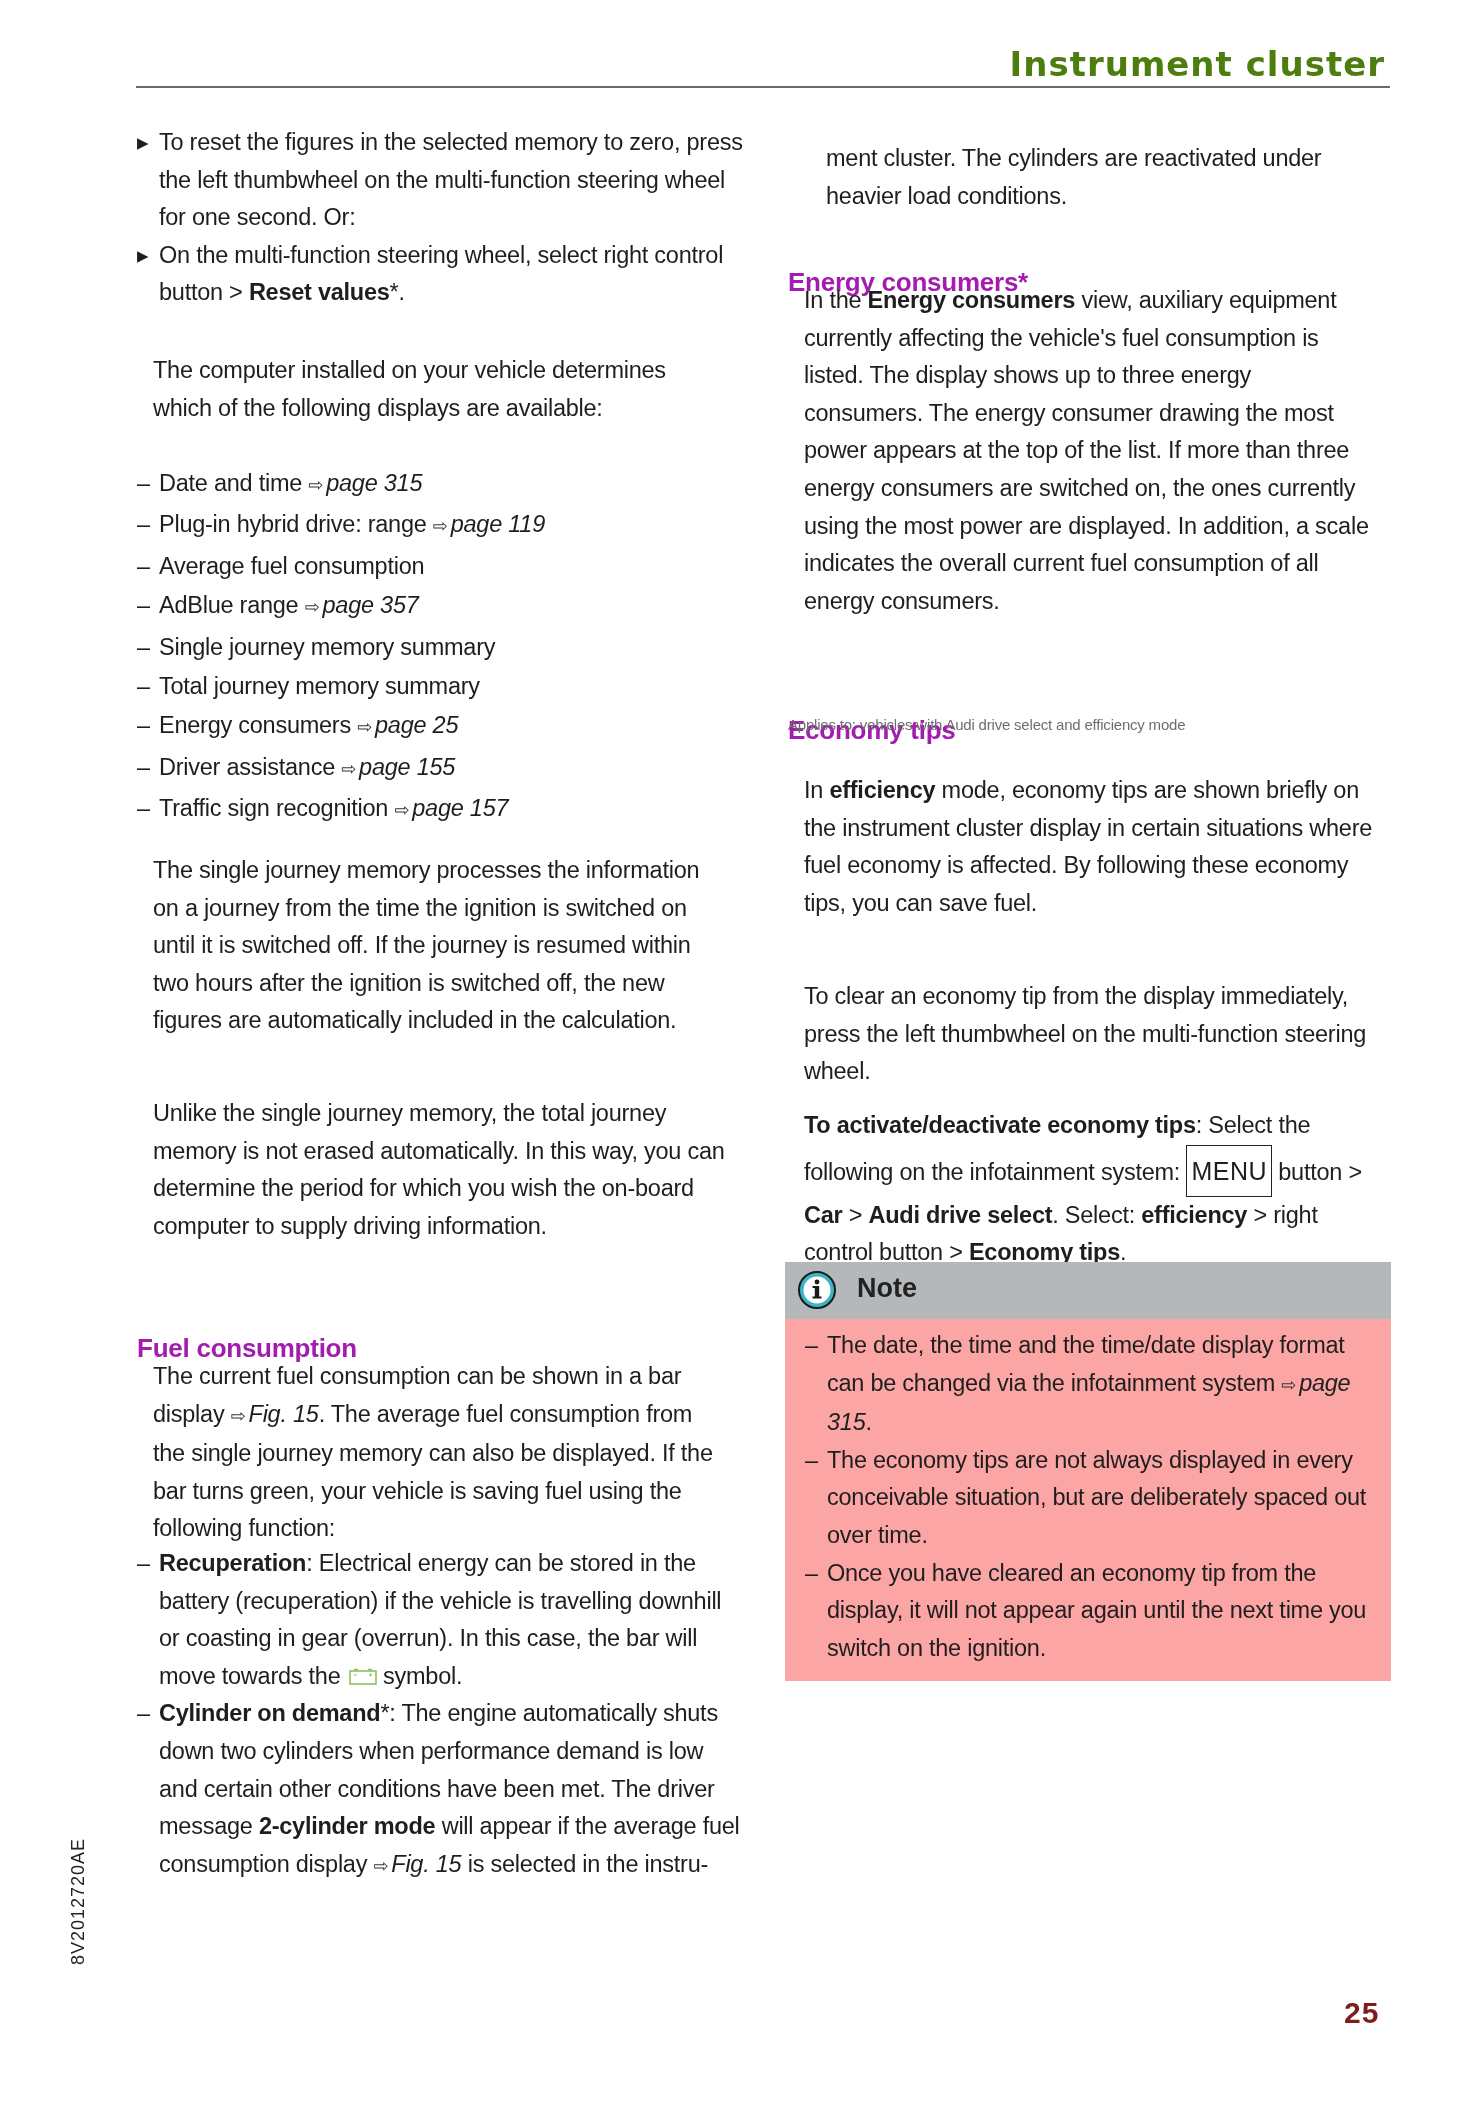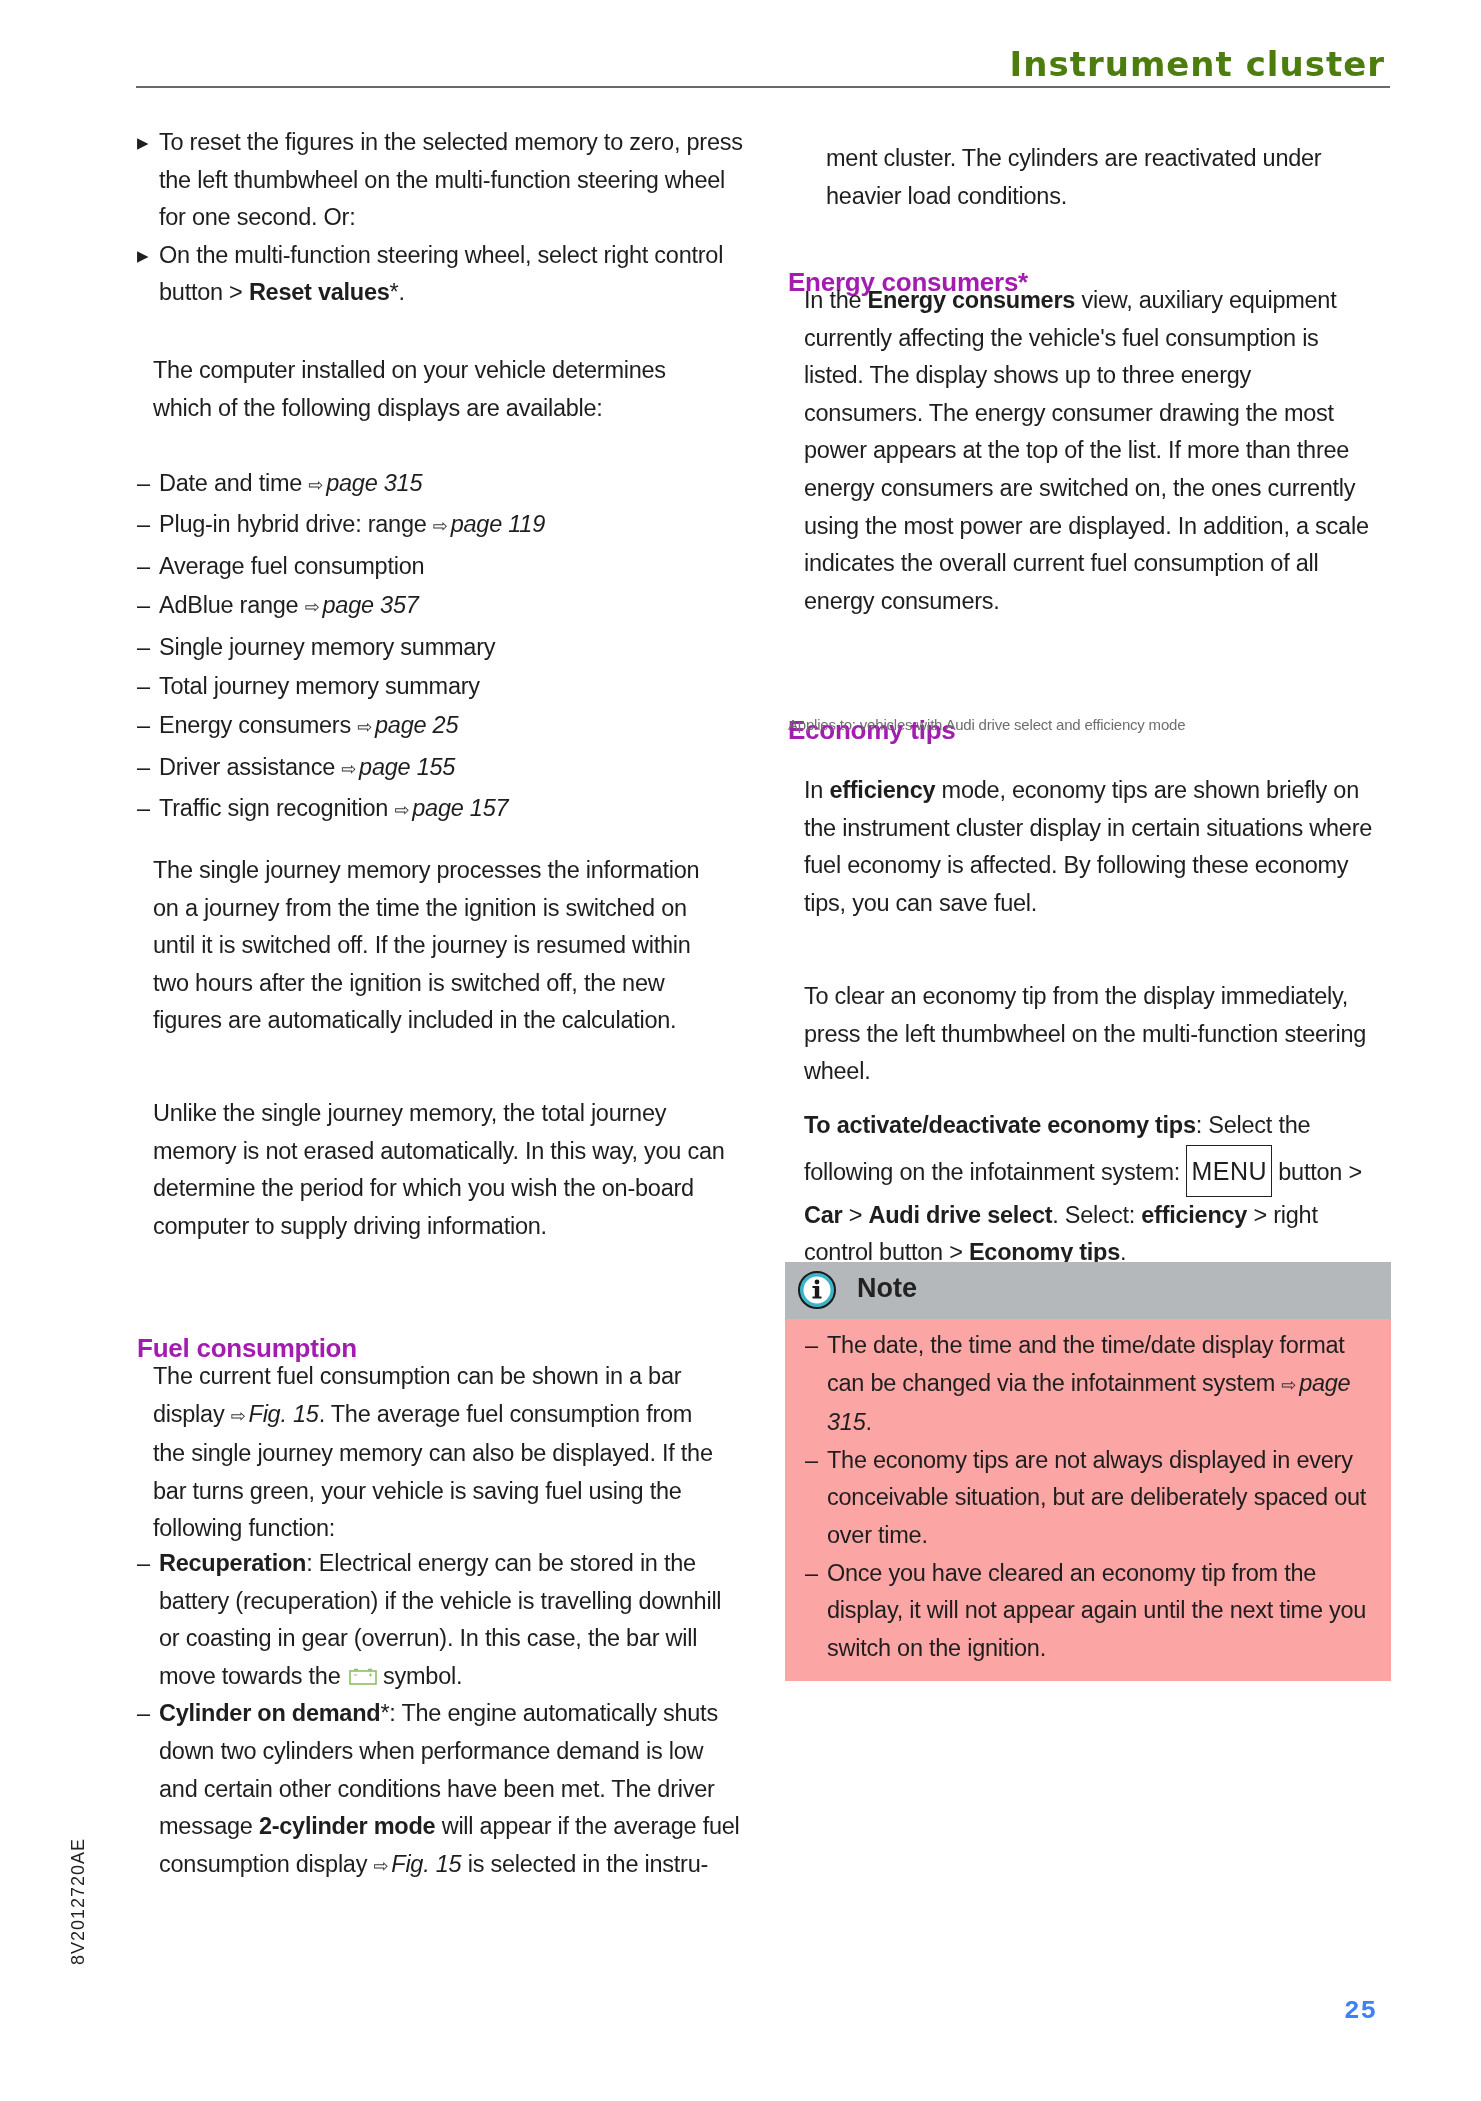--- a/index.html
+++ b/index.html
@@ -25,21 +25,21 @@
   .applies { font-size:15px; color:#6e6e6e; line-height:26px; letter-spacing:-0.2px; }
   .menu-key { display:inline-block; border:1.5px solid #222; padding:13px 4px; line-height:24px; font-size:25px; letter-spacing:0.5px; }
   .battery { display:inline-block; width:28px; height:17px; vertical-align:-1px; margin-left:2px; }
   .note { position:absolute; left:785px; top:1262px; width:606px; background:#fca5a5; }
   .note-head { height:57px; background:#b5b8bb; position:relative; }
   .note-icon { position:absolute; left:12px; top:8px; width:40px; height:40px; }
   .note-title { position:absolute; left:72px; top:11px; font-size:27px; font-weight:bold; font-family:"Liberation Sans", sans-serif; color:#222; }
   .note-body { padding:8px 20px 14px 20px; font-size:23.5px; line-height:37.6px; font-family:"Liberation Sans", sans-serif; letter-spacing:-0.25px; }
   .doc-code { position:absolute; left:68px; top:1965px; transform-origin:0 0; transform:rotate(-90deg);
               font-size:18px; letter-spacing:1px; font-family:"Liberation Sans", sans-serif; color:#222; }
-  .page-num { position:absolute; left:1344px; top:1996px; font-size:26px; font-weight:bold; font-family:Liberation Mono, monospace; color:#3b82f6; letter-spacing:1px; }
+  .page-num { position:absolute; left:1344px; top:1996px; font-size:30px; font-weight:bold; font-family:Liberation Sans, sans-serif; color:#7f1d1d; letter-spacing:1px; }
 </style>
 </head>
 <body>
 
 <div class="hdr-title">Instrument cluster</div>
 <div class="hdr-rule"></div>
 
 <div class="col col-left">
 
   <div class="blk" style="top:124px">

